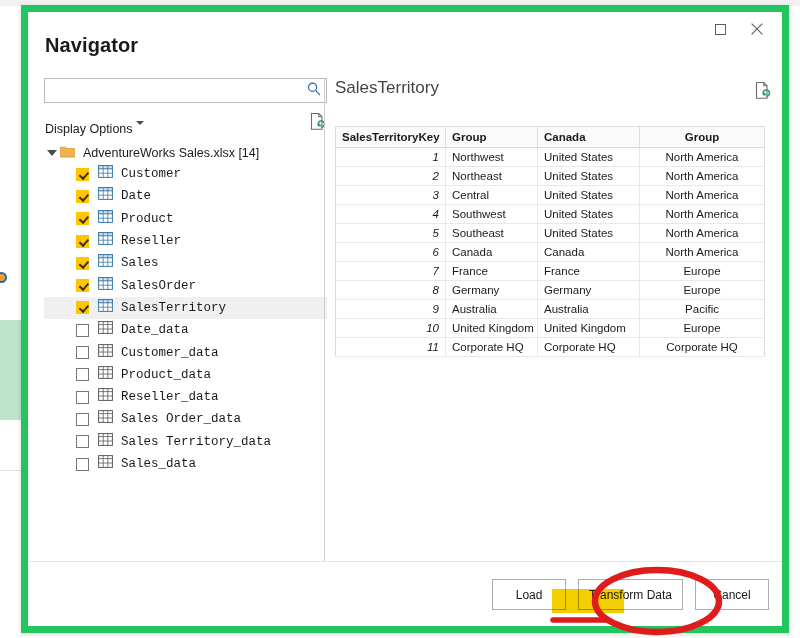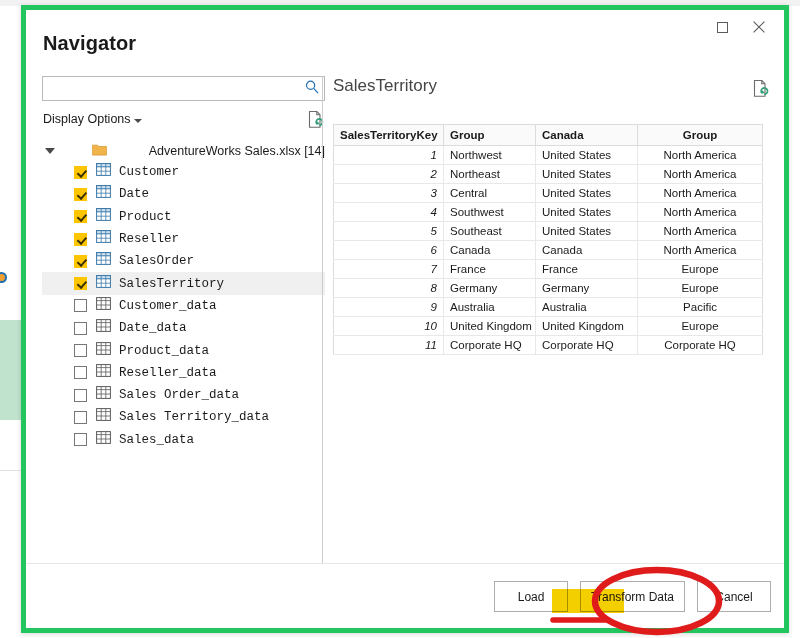--- a/index.html
+++ b/index.html
@@ -52,21 +52,21 @@
     background: #f2f2f2;
   }
 
   
   #dialog {
     position: absolute;
     left: 21px; top: 5px;
     width: 768px;
     height: 628px;
     background: #ffffff;
-    border: 5px solid #22c55e;
+    border: 7px solid #22c55e;
     box-shadow: 0 1px 5px rgba(0,0,0,0.16);
     box-sizing: border-box;
     overflow: hidden;
   }
 
   #titlebar {
     position: absolute;
     left: 0; top: 0;
     width: 100%;
     height: 36px;
@@ -131,21 +131,21 @@
     position: relative;
     margin-top: 10px;
     width: 283px;
     height: 20px;
   }
   #display-options {
     font-size: 12.5px;
     color: #1a1a1a;
     position: absolute;
     left: 1px;
-    top: 1px;
+    top: 9px;
   }
   #display-options-caret {
     position: absolute;
     left: 92px;
     top: 8px;
     width: 0; height: 0;
     border-left: 4px solid transparent;
     border-right: 4px solid transparent;
     border-top: 4px solid #4a4a4a;
   }
@@ -158,21 +158,20 @@
   
   #tree {
     margin-top: 9px;
     width: 283px;
   }
   .tree-root {
     display: flex;
     align-items: center;
     height: 21px;
     padding-left: 5px;
-    justify-content: space-between;
   }
   .tree-expander {
     width: 0; height: 0;
     border-top: 5px solid transparent;
     border-bottom: 5px solid transparent;
     border-left: 6px solid #4a4a4a;
     transform: rotate(90deg);
     margin-right: 5px;
     flex: 0 0 auto;
   }
@@ -450,54 +449,65 @@
           </div>
           <div class="tree-item">
             <span class="chk checked"></span>
             <span class="tbl-icon"><svg width="15" height="13" viewBox="0 0 15 13" aria-hidden="true">
       <rect x="0.6" y="0.6" width="13.8" height="11.8" fill="#ffffff" stroke="#3b78a8" stroke-width="1"></rect>
       <rect x="0.6" y="0.6" width="13.8" height="3.2" fill="#cfe2f0" stroke="#3b78a8" stroke-width="1"></rect>
       <line x1="5.2" y1="0.6" x2="5.2" y2="12.4" stroke="#3b78a8" stroke-width="0.8"></line>
       <line x1="9.8" y1="0.6" x2="9.8" y2="12.4" stroke="#3b78a8" stroke-width="0.8"></line>
       <line x1="0.6" y1="8.2" x2="14.4" y2="8.2" stroke="#3b78a8" stroke-width="0.8"></line>
     </svg></span>
-            <span class="tree-label">SalesOrder</span>
-          </div>
-          <div class="tree-item selected">
+            <span class="tree-label">Sales</span>
+          </div>
+          <div class="tree-item">
             <span class="chk checked"></span>
             <span class="tbl-icon"><svg width="15" height="13" viewBox="0 0 15 13" aria-hidden="true">
       <rect x="0.6" y="0.6" width="13.8" height="11.8" fill="#ffffff" stroke="#3b78a8" stroke-width="1"></rect>
       <rect x="0.6" y="0.6" width="13.8" height="3.2" fill="#cfe2f0" stroke="#3b78a8" stroke-width="1"></rect>
       <line x1="5.2" y1="0.6" x2="5.2" y2="12.4" stroke="#3b78a8" stroke-width="0.8"></line>
       <line x1="9.8" y1="0.6" x2="9.8" y2="12.4" stroke="#3b78a8" stroke-width="0.8"></line>
       <line x1="0.6" y1="8.2" x2="14.4" y2="8.2" stroke="#3b78a8" stroke-width="0.8"></line>
     </svg></span>
+            <span class="tree-label">SalesOrder</span>
+          </div>
+          <div class="tree-item selected">
+            <span class="chk checked"></span>
+            <span class="tbl-icon"><svg width="15" height="13" viewBox="0 0 15 13" aria-hidden="true">
+      <rect x="0.6" y="0.6" width="13.8" height="11.8" fill="#ffffff" stroke="#3b78a8" stroke-width="1"></rect>
+      <rect x="0.6" y="0.6" width="13.8" height="3.2" fill="#cfe2f0" stroke="#3b78a8" stroke-width="1"></rect>
+      <line x1="5.2" y1="0.6" x2="5.2" y2="12.4" stroke="#3b78a8" stroke-width="0.8"></line>
+      <line x1="9.8" y1="0.6" x2="9.8" y2="12.4" stroke="#3b78a8" stroke-width="0.8"></line>
+      <line x1="0.6" y1="8.2" x2="14.4" y2="8.2" stroke="#3b78a8" stroke-width="0.8"></line>
+    </svg></span>
             <span class="tree-label">SalesTerritory</span>
           </div>
           <div class="tree-item">
             <span class="chk"></span>
             <span class="tbl-icon"><svg width="15" height="13" viewBox="0 0 15 13" aria-hidden="true">
       <rect x="0.6" y="0.6" width="13.8" height="11.8" fill="#ffffff" stroke="#5a5a5a" stroke-width="1"></rect>
       <line x1="0.6" y1="3.6" x2="14.4" y2="3.6" stroke="#5a5a5a" stroke-width="0.8"></line>
       <line x1="0.6" y1="8.0" x2="14.4" y2="8.0" stroke="#5a5a5a" stroke-width="0.8"></line>
       <line x1="5.2" y1="0.6" x2="5.2" y2="12.4" stroke="#5a5a5a" stroke-width="0.8"></line>
       <line x1="9.8" y1="0.6" x2="9.8" y2="12.4" stroke="#5a5a5a" stroke-width="0.8"></line>
     </svg></span>
-            <span class="tree-label">Customer_data</span>
+            <span class="tree-label">Date_data</span>
           </div>
           <div class="tree-item">
             <span class="chk"></span>
             <span class="tbl-icon"><svg width="15" height="13" viewBox="0 0 15 13" aria-hidden="true">
       <rect x="0.6" y="0.6" width="13.8" height="11.8" fill="#ffffff" stroke="#5a5a5a" stroke-width="1"></rect>
       <line x1="0.6" y1="3.6" x2="14.4" y2="3.6" stroke="#5a5a5a" stroke-width="0.8"></line>
       <line x1="0.6" y1="8.0" x2="14.4" y2="8.0" stroke="#5a5a5a" stroke-width="0.8"></line>
       <line x1="5.2" y1="0.6" x2="5.2" y2="12.4" stroke="#5a5a5a" stroke-width="0.8"></line>
       <line x1="9.8" y1="0.6" x2="9.8" y2="12.4" stroke="#5a5a5a" stroke-width="0.8"></line>
     </svg></span>
-            <span class="tree-label">Date_data</span>
+            <span class="tree-label">Customer_data</span>
           </div>
           <div class="tree-item">
             <span class="chk"></span>
             <span class="tbl-icon"><svg width="15" height="13" viewBox="0 0 15 13" aria-hidden="true">
       <rect x="0.6" y="0.6" width="13.8" height="11.8" fill="#ffffff" stroke="#5a5a5a" stroke-width="1"></rect>
       <line x1="0.6" y1="3.6" x2="14.4" y2="3.6" stroke="#5a5a5a" stroke-width="0.8"></line>
       <line x1="0.6" y1="8.0" x2="14.4" y2="8.0" stroke="#5a5a5a" stroke-width="0.8"></line>
       <line x1="5.2" y1="0.6" x2="5.2" y2="12.4" stroke="#5a5a5a" stroke-width="0.8"></line>
       <line x1="9.8" y1="0.6" x2="9.8" y2="12.4" stroke="#5a5a5a" stroke-width="0.8"></line>
     </svg></span>

